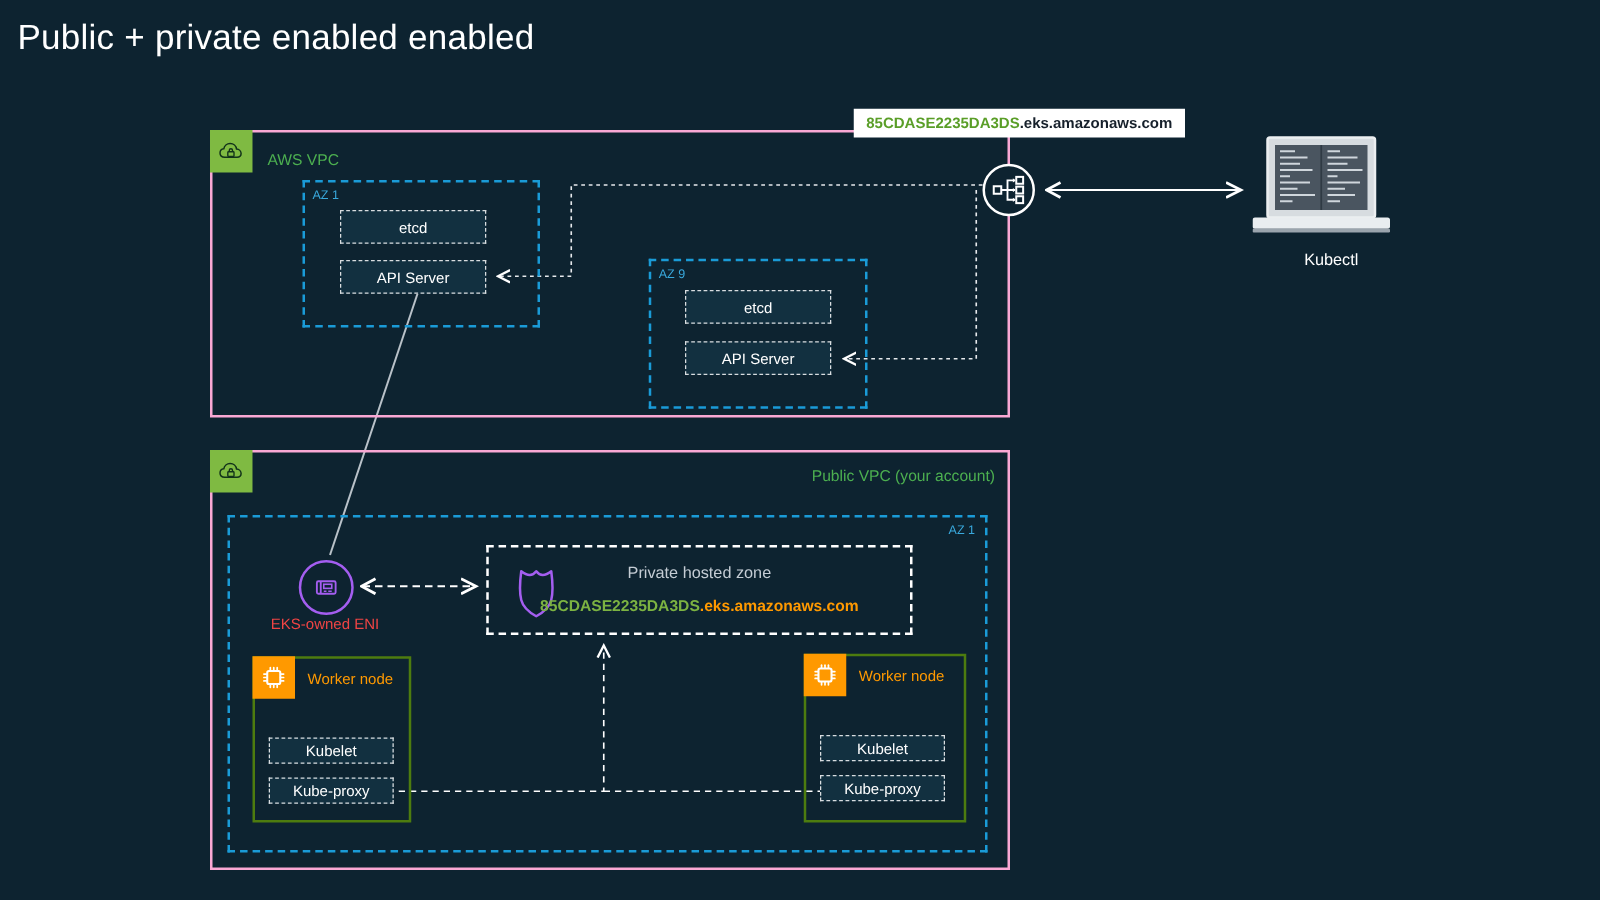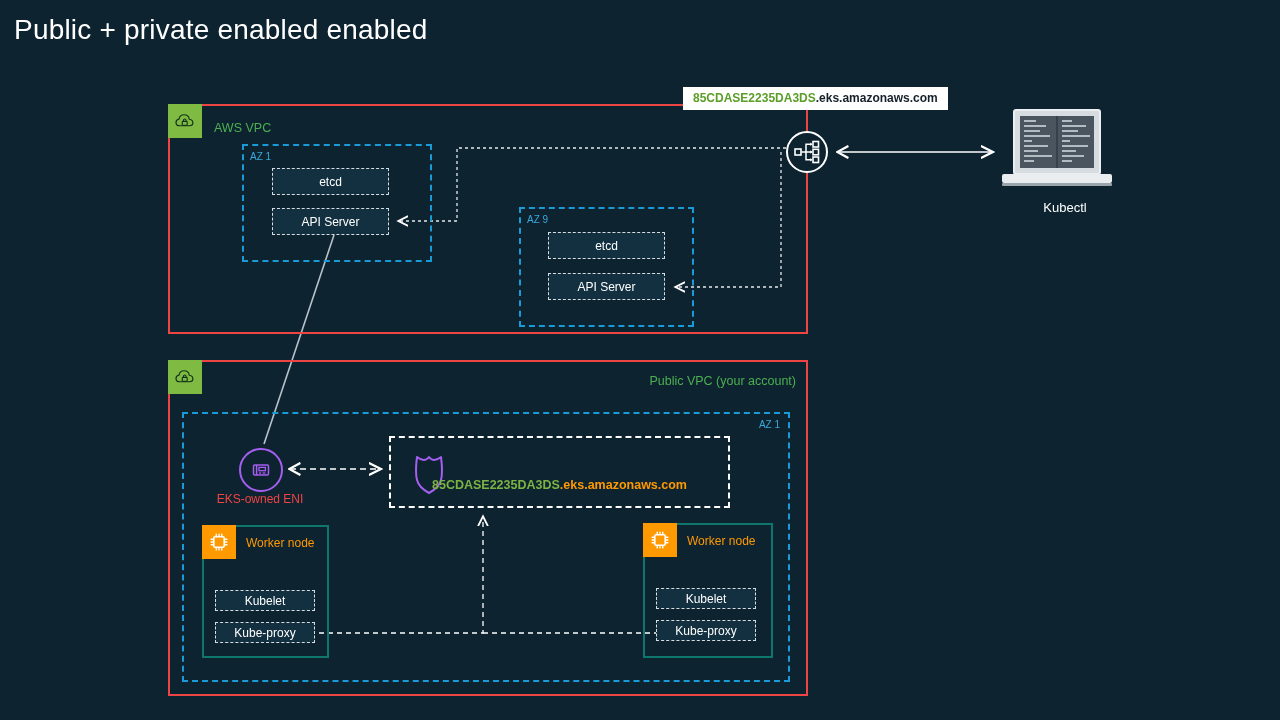--- a/index.html
+++ b/index.html
@@ -27,21 +27,21 @@
     letter-spacing: 0.2px;
     color: #ffffff;
     white-space: nowrap;
   }
 
   
   .abs { position: absolute; box-sizing: border-box; }
 
   
   .vpc {
-    border: 2px solid #ef4444;
+    border: 2px solid #f9a8d4;
     background: transparent;
   }
   .vpc-badge {
     position: absolute;
     width: 34px;
     height: 34px;
     left: -2px;
     top: -2px;
     background: #7fba42;
     display: flex;
@@ -78,21 +78,21 @@
     display: flex;
     align-items: center;
     justify-content: center;
     font-size: 12px;
     color: #ffffff;
     white-space: nowrap;
   }
 
   
   .worker-node {
-    border: 2px solid #0f766e;
+    border: 2px solid #4d7c0f;
     background: transparent;
   }
   .worker-badge {
     position: absolute;
     left: -2px;
     top: -2px;
     width: 34px;
     height: 34px;
     background: #ff9900;
     display: flex;
@@ -329,20 +329,21 @@
 <div class="abs phz" style="left:389px; top:436px; width:341px; height:72px;">
 
   <div class="abs" style="left:19px; top:12px; width:48px; height:48px;">
     <svg width="48" height="48" viewBox="0 0 48 48" aria-hidden="true">
       <path d="M7,7 C12,11 16,11 19,7 C22,11 26,11 31,7
                C31,7 33,22 31,30 C29.5,36 24.5,40 19,43
                C13.5,40 8.5,36 7,30 C5,22 7,7 7,7 Z" fill="none" stroke="#a45ef0" stroke-width="2" stroke-linejoin="round"></path>
     </svg>
   </div>
 
+  <div class="phz-title">Private hosted zone</div>
 
   <div class="phz-domain">
     <span class="dom-green">85CDASE2235DA3DS</span><span class="dom-orange">.eks.amazonaws.com</span>
   </div>
 </div>
 
 <div class="abs worker-node" style="left:202px; top:525px; width:127px; height:133px;">
   <div class="worker-badge">
     <svg width="22" height="22" viewBox="0 0 24 24" aria-hidden="true">
       <rect x="6.3" y="6.3" width="11.4" height="11.4" rx="1.6" fill="none" stroke="#ffffff" stroke-width="1.8"></rect>

